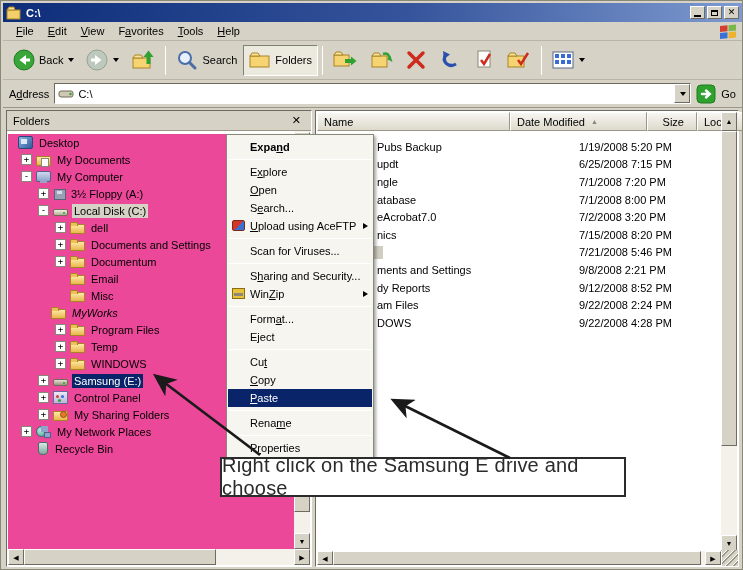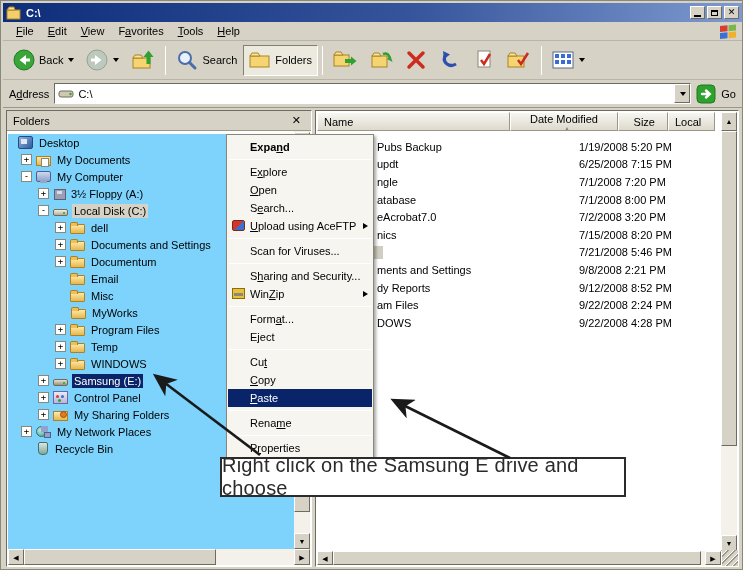--- a/index.html
+++ b/index.html
@@ -43,21 +43,21 @@
   .content{left:2px;top:107px;width:739px;height:461px;background:#d6d2c6;}
   .pane{position:absolute;background:#fff;border:1px solid;border-color:#6e6b60 #fff #fff #6e6b60;}
   .left-pane{left:5px;top:109px;width:306px;height:457px;}
   .right-pane{left:314px;top:109px;width:424px;height:457px;}
 
   .lp-header{position:absolute;left:0;top:0;right:0;height:20px;background:#d6d2c6;border-bottom:1px solid #9a9789;
              display:flex;align-items:center;padding:0 6px;}
   .lp-header .t{flex:1;}
   .lp-close{font-size:11px;font-weight:bold;padding:0 4px;}
 
-  .tree{position:absolute;left:1px;top:23px;right:17px;bottom:17px;overflow:hidden;background:#7dd3fc;}
+  .tree{position:absolute;left:1px;top:23px;right:17px;bottom:17px;overflow:hidden;background:#ec4899;}
   .tree-row{display:flex;align-items:center;height:17px;white-space:nowrap;}
   .exp{flex:none;width:11px;height:11px;border:1px solid #8a8878;background:#fff;color:#000;
        font:9px/9px "DejaVu Sans Mono",monospace;text-align:center;margin-right:4px;}
   .exp.ghost{visibility:hidden;}
   .tree-row .lbl{padding:1px 2px;}
   .tree-row.sel-gray .lbl{background:#d6d2c6;}
   .tree-row.sel-blue .lbl{background:#0a246a;color:#fff;}
 
   
   .ic{display:inline-block;position:relative;width:15px;height:13px;margin-right:4px;flex:none;}
@@ -331,21 +331,21 @@
         <div class="tree-row" style="padding-left: 47px;">
           <span class="exp ghost"></span>
           <span class="ic ic-folder"></span>
           <span class="lbl">Email</span>
         </div>
         <div class="tree-row" style="padding-left: 47px;">
           <span class="exp ghost"></span>
           <span class="ic ic-folder"></span>
           <span class="lbl">Misc</span>
         </div>
-        <div class="tree-row" style="padding-left: 48px;">
+        <div class="tree-row" style="padding-left: 28px; font-style: italic;">
           <span class="exp ghost"></span>
           <span class="ic ic-folder"></span>
           <span class="lbl">MyWorks</span>
         </div>
         <div class="tree-row" style="padding-left: 47px;">
           <span class="exp">+</span>
           <span class="ic ic-folder"></span>
           <span class="lbl">Program Files</span>
         </div>
         <div class="tree-row" style="padding-left: 47px;">
@@ -396,21 +396,21 @@
     <div class="sb-btn" style="right:1px;bottom:1px;width:16px;height:16px;">▶</div>
   </div>
 
   <div class="pane right-pane">
     <div class="col-hdr">
 
     <div class="col" style="width: 193px;">
           <span>Name</span>
           <span class="sort"></span>
         </div>
-        <div class="col" style="width: 108px; flex-direction: column;">
+        <div class="col" style="width: 137px;">
           <span>Date Modified</span>
           <span class="sort">▲</span>
         </div>
         <div class="col num" style="width: 50px;">
           <span>Size</span>
           <span class="sort"></span>
         </div>
         <div class="col" style="width: 47px;">
           <span>Local</span>
           <span class="sort"></span>

